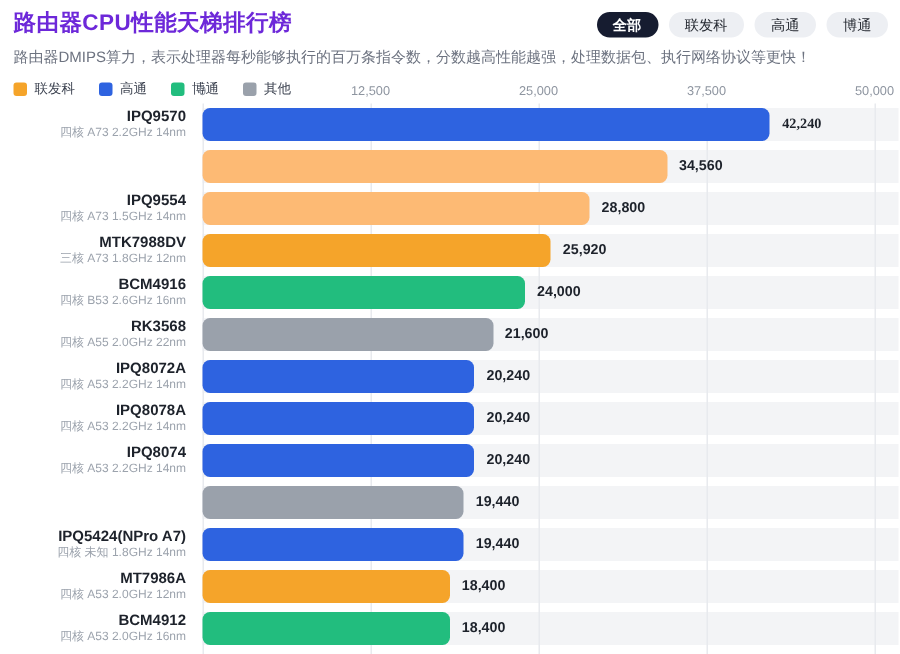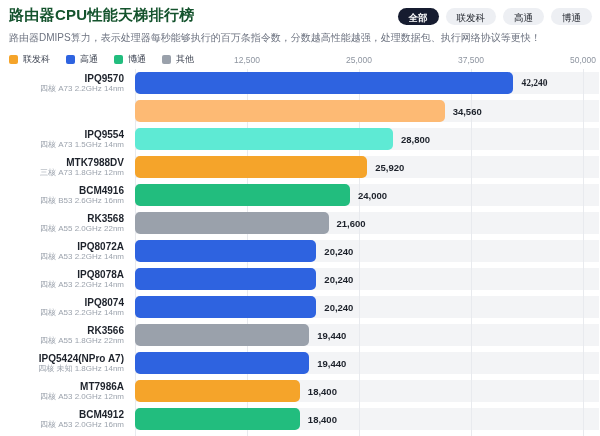--- a/index.html
+++ b/index.html
@@ -2,21 +2,21 @@
 <html><head>
 <meta charset="utf-8">
 <style>
   * { margin:0; padding:0; box-sizing:border-box; }
   html,body { width:600px; height:436px; overflow:hidden; background:#ffffff;
     font-family:"Liberation Sans","DejaVu Sans",sans-serif; }
   .page { width:600px; height:436px; position:relative; }
 
   
   .header { display:flex; justify-content:space-between; align-items:flex-start; padding:6px 8px 0 9px; }
-  .title { font-size:15px; font-weight:700; color:#14532d; letter-spacing:.3px; }
+  .title { font-size:15px; font-weight:700; color:#6d28d9; letter-spacing:.3px; }
   .filters { display:flex; gap:7px; margin-top:2px; }
   .pill { height:17px; padding:0 11px; border-radius:10px; font-size:9.5px; line-height:19px;
           background:#edeff3; color:#23272f; border:none; cursor:pointer; white-space:nowrap; }
   .pill.active { background:#161c30; color:#ffffff; font-weight:700; }
 
   .subtitle { font-size:10px; color:#6d7380; padding:6px 9px 0 9px; }
 
   
   .legend { display:flex; gap:16px; padding:8px 9px 0 9px; align-items:center; }
   .legend-item { display:flex; align-items:center; gap:5px; cursor:pointer; }
@@ -110,21 +110,21 @@
             <div class="bar" style="width: 69.12%; background: #fdba74;">
               <span class="bar-value">34,560</span>
             </div>
           </div>
           <div class="row">
             <div class="stripe" style="background: rgb(243, 244, 246);"></div>
             <div class="row-label">
               <div class="row-name">IPQ9554</div>
               <div class="row-spec">四核 A73 1.5GHz 14nm</div>
             </div>
-            <div class="bar" style="width: 57.6%; background: #5eead4;">
+            <div class="bar" style="width: 57.6%; background: #fdba74;">
               <span class="bar-value">28,800</span>
             </div>
           </div>
           <div class="row">
             <div class="stripe" style="background: rgb(243, 244, 246);"></div>
             <div class="row-label">
               <div class="row-name">MTK7988DV</div>
               <div class="row-spec">三核 A73 1.8GHz 12nm</div>
             </div>
             <div class="bar" style="width: 51.84%; background: rgb(245, 164, 42);">
@@ -176,24 +176,20 @@
             <div class="row-label">
               <div class="row-name">IPQ8074</div>
               <div class="row-spec">四核 A53 2.2GHz 14nm</div>
             </div>
             <div class="bar" style="width: 40.48%; background: rgb(46, 99, 224);">
               <span class="bar-value">20,240</span>
             </div>
           </div>
           <div class="row">
             <div class="stripe" style="background: rgb(243, 244, 246);"></div>
-            <div class="row-label">
-              <div class="row-name">RK3566</div>
-              <div class="row-spec">四核 A55 1.8GHz 22nm</div>
-            </div>
             <div class="bar" style="width: 38.88%; background: rgb(154, 161, 171);">
               <span class="bar-value">19,440</span>
             </div>
           </div>
           <div class="row">
             <div class="stripe" style="background: rgb(243, 244, 246);"></div>
             <div class="row-label">
               <div class="row-name">IPQ5424(NPro A7)</div>
               <div class="row-spec">四核 未知 1.8GHz 14nm</div>
             </div>

